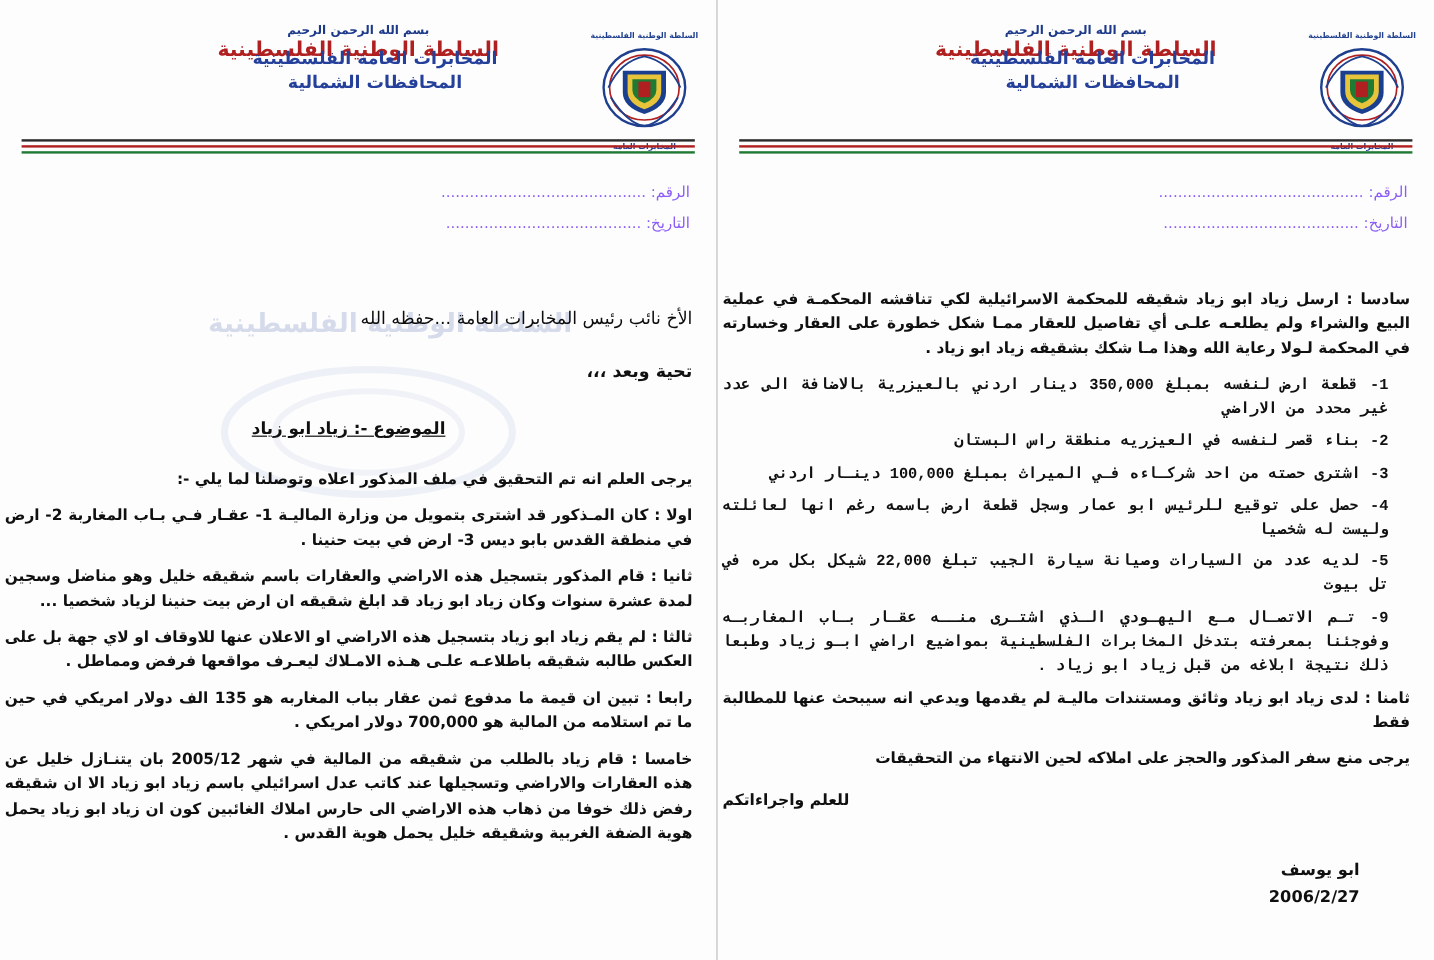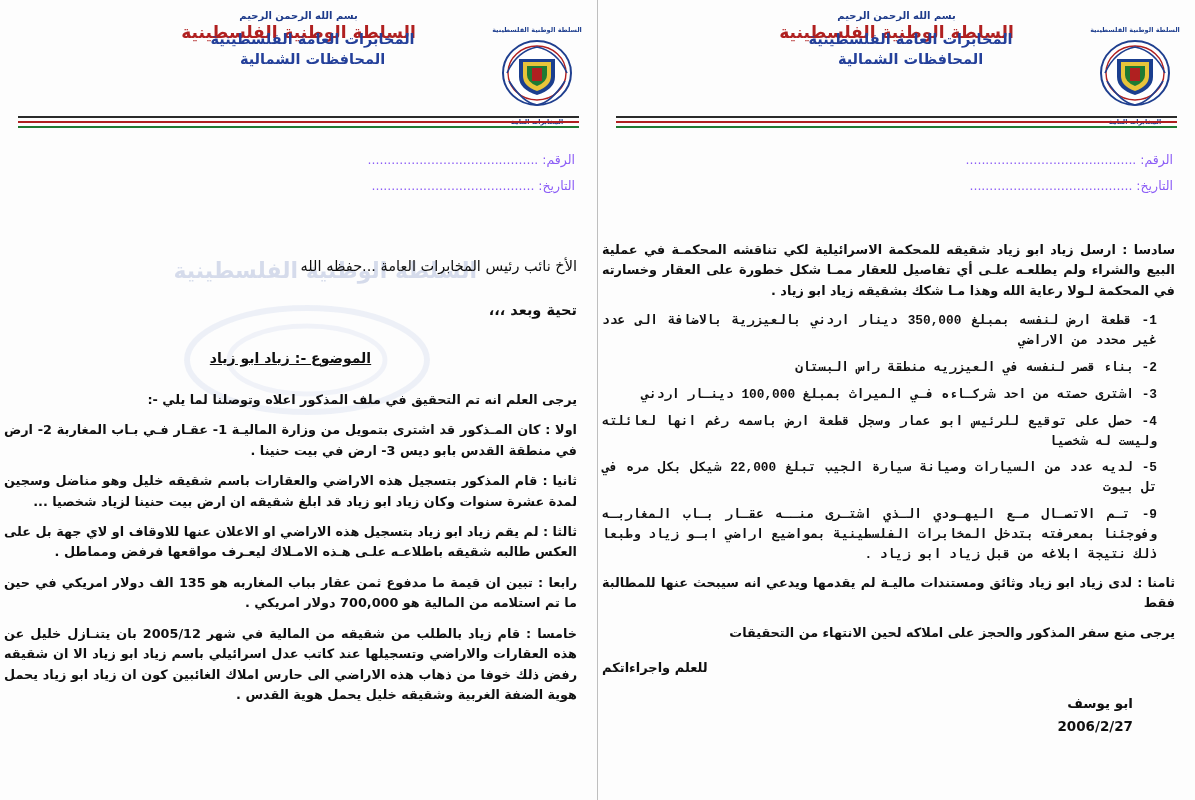--- a/index.html
+++ b/index.html
@@ -44,21 +44,21 @@
     padding: 8px 22px 0 22px;
     height: 150px;
     box-sizing: border-box;
   }
   .bismillah {
     text-align: center;
     font-size: 10px;
     color: #1d3a8a;
     font-weight: bold;
     letter-spacing: 0px;
-    margin: 2px 0 1px 0;
+    margin: 12px 0 1px 0;
   }
   .authority {
     text-align: center;
     font-size: 17px;
     font-weight: bold;
     color: #b02020;
     letter-spacing: 0px;
     margin-bottom: 2px;
   }
   .agency-lines {
@@ -188,21 +188,21 @@
     padding: 0 18px 0 0;
     font-family: Liberation Mono, monospace;
   }
   ol.numlist li {
     margin-bottom: 7px;
     font-size: 12.8px;
     line-height: 1.55;
     position: relative;
   }
   .sign-block {
-    margin-top: 14px;
+    margin-top: 36px;
     font-size: 13.5px;
     font-weight: bold;
     line-height: 1.7;
   }
   .center-line {
     text-align: left;
     font-size: 13px;
     font-weight: bold;
     margin: 14px 0 8px 0;
   }

